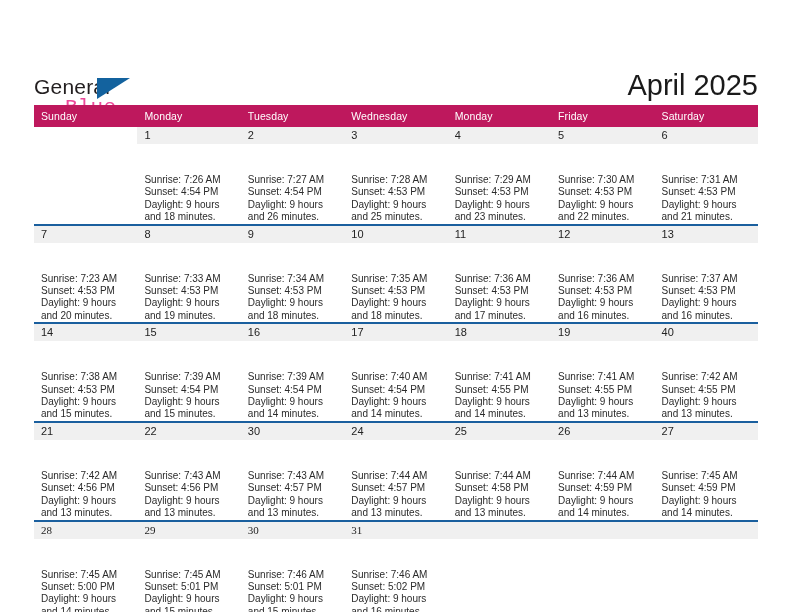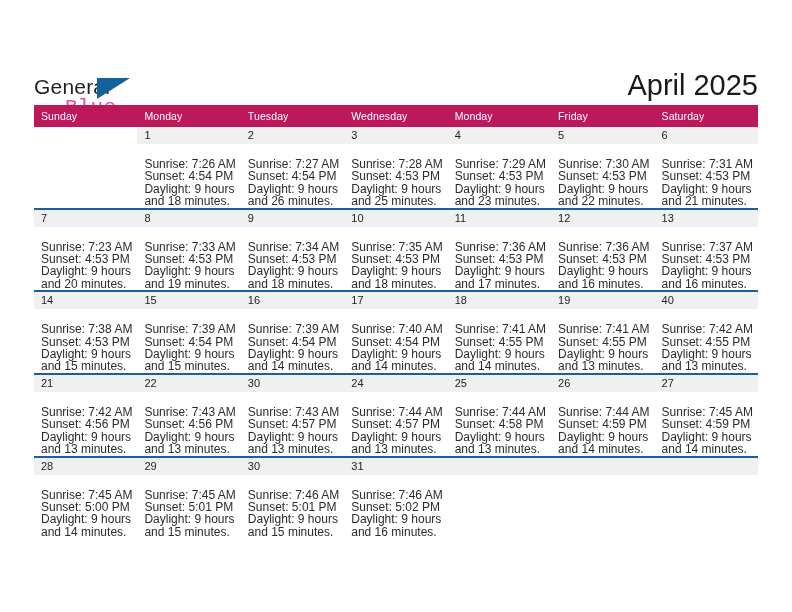--- a/index.html
+++ b/index.html
@@ -136,27 +136,29 @@
     line-height: 17px;
     padding-left: 7px;
     font-size: 11px;
     color: #232323;
   }
   .cell.empty .daynum-strip {
     background: #ffffff;
   }
   .week-row.last td .daynum-strip {
     background: #f0f0f0;
+    font-family: Liberation Serif, serif;
   }
 
   .info {
     padding: 14px 6px 0 7px;
-    font-size: 12px;
+    font-size: 10px;
     line-height: 12.4px;
     color: #2b2b2b;
+    margin-top: 16px;
   }
   .info div {
     white-space: nowrap;
   }
 </style>
 </head>
 <body>
 
 <div class="page">
 

